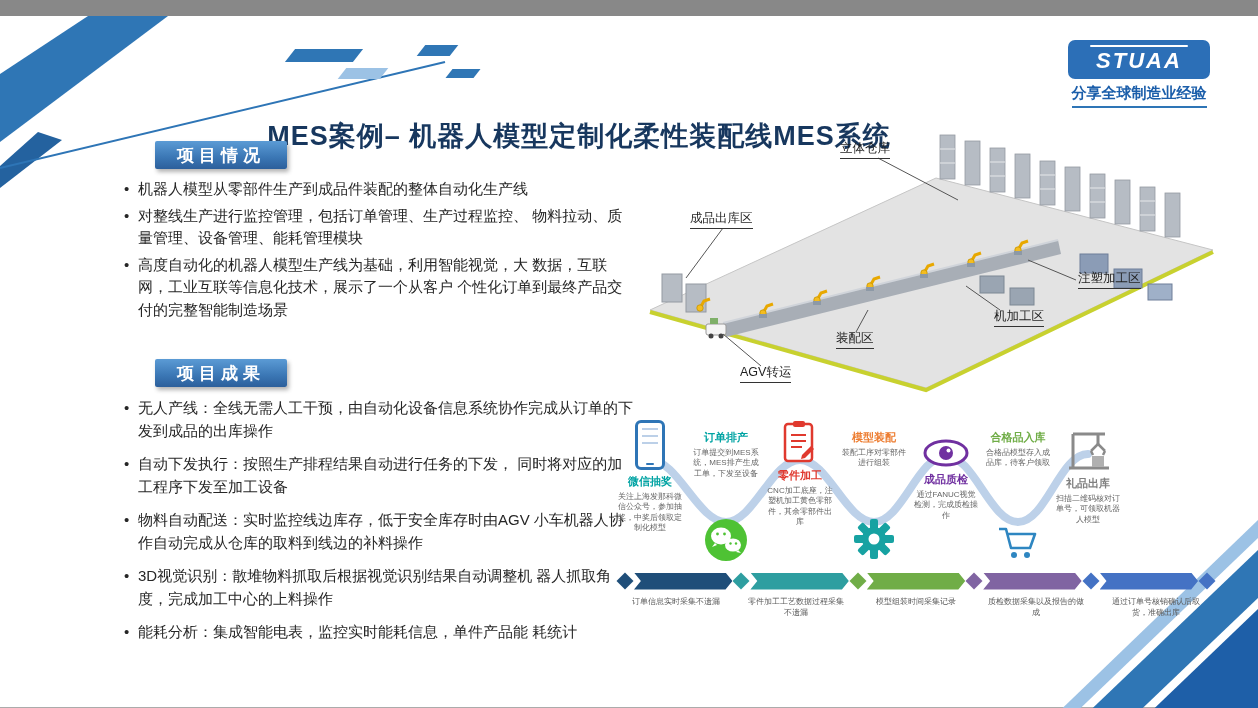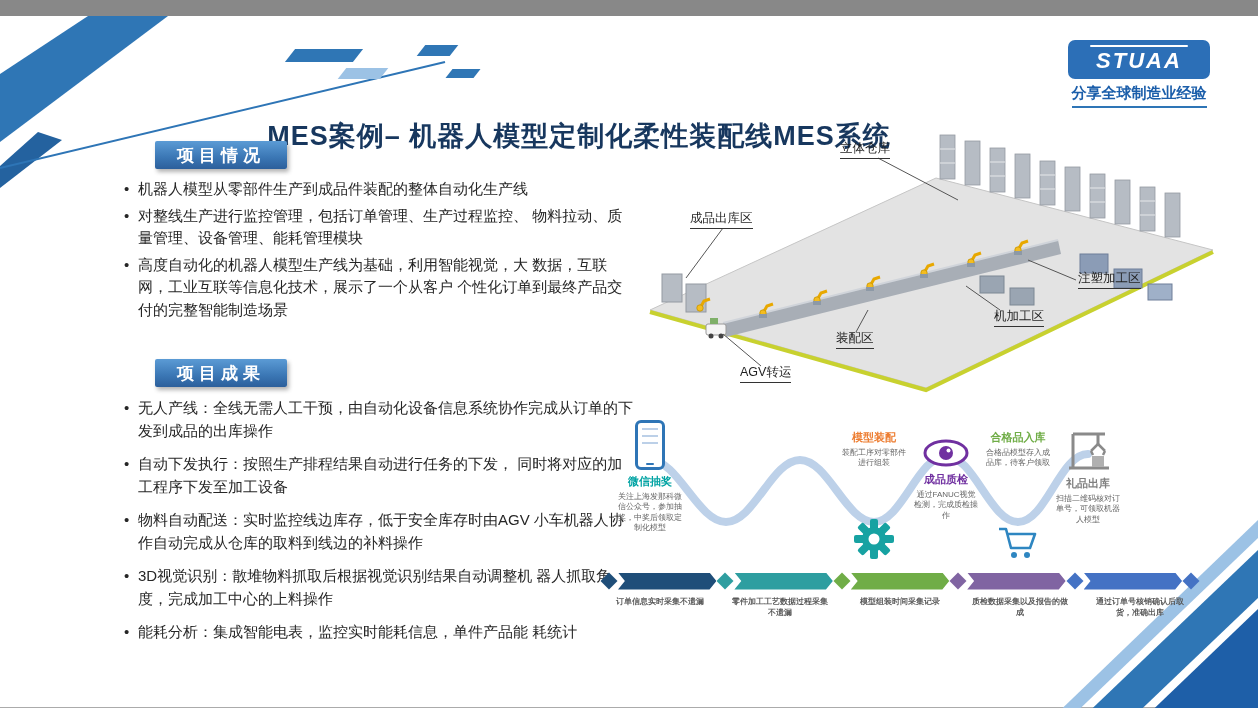--- a/index.html
+++ b/index.html
@@ -57,21 +57,21 @@
   .ftitle{font-size:11px;font-weight:bold;margin-top:4px;white-space:nowrap;}
   .c2 .ftitle,.c4 .ftitle,.c6 .ftitle{margin-top:14px;}
   .ftext{font-size:8px;color:#666;line-height:1.3;text-align:center;width:66px;margin-top:3px;}
   .c2 .ficon,.c4 .ficon,.c6 .ficon{margin-top:auto;margin-bottom:4px;}
   .phone{width:24px;height:44px;border:3px solid #2e75b6;border-radius:6px;background:#fff;position:relative;margin-top:4px;}
   .phone i{display:block;height:2px;background:#bcd0e8;margin:5px 4px 0;}
   .phone::after{content:"";position:absolute;left:50%;bottom:2px;width:8px;height:2px;margin-left:-4px;background:#2e75b6;border-radius:2px;}
   .c5 .ficon{margin-top:22px;}
   .c7 .ficon{margin-top:10px;}
   
-  .timeline{position:absolute;left:600px;top:556px;width:600px;font-weight:bold;}
+  .timeline{position:absolute;left:616px;top:556px;width:600px;}
   .tl-arrows{display:flex;align-items:center;height:18px;}
   .tl-arrow{flex:1;height:17px;clip-path:polygon(0 0,93% 0,100% 50%,93% 100%,0 100%,7% 50%);}
   .tl-diamond{width:12px;height:12px;transform:rotate(45deg);margin:0 3px;flex:none;}
   .tl-texts{display:flex;margin-top:7px;}
   .tl-text{flex:1;font-size:8px;color:#595959;line-height:1.35;text-align:center;padding:0 12px;}
 </style>
 </head>
 <body>
 
 <div class="slide">
@@ -242,21 +242,48 @@
     <div class="fcol c1">
       <div class="phone ficon">
           <i></i>
           <i></i>
           <i></i>
         </div>
       <div class="ftitle" style="color: rgb(0, 163, 163);">微信抽奖</div>
       <div class="ftext">关注上海发那科微信公众号，参加抽奖，中奖后领取定制化模型</div>
     </div>
 
-
+    <div class="fcol c2">
+      <div class="ftitle" style="color: rgb(0, 163, 163);">订单排产</div>
+      <div class="ftext">订单提交到MES系统，MES排产生成工单，下发至设备</div>
+      <svg class="ficon" width="44" height="44">
+        <circle cx="22" cy="22" r="21" fill="#4ec234"></circle>
+        <ellipse cx="17" cy="18" rx="10" ry="8.5" fill="#fff"></ellipse>
+        <circle cx="13.5" cy="16" r="1.4" fill="#4ec234"></circle>
+          <circle cx="20.5" cy="16" r="1.4" fill="#4ec234"></circle>
+        <path d="M11 25 l-3 4 5-2z" fill="#fff"></path>
+        <ellipse cx="29" cy="27" rx="8" ry="6.6" fill="#fff"></ellipse>
+        <circle cx="26.5" cy="25.5" r="1.2" fill="#4ec234"></circle>
+          <circle cx="32" cy="25.5" r="1.2" fill="#4ec234"></circle>
+        <path d="M34 32 l3 3 -5-1z" fill="#fff"></path>
+      </svg>
+    </div>
+
+    <div class="fcol c3">
+      <svg class="ficon" width="36" height="44" style="margin-top:4px">
+        <rect x="3" y="4" width="27" height="37" rx="3" fill="#fff" stroke="#e0392e" stroke-width="2.5"></rect>
+        <rect x="11" y="1" width="12" height="6" rx="2" fill="#e0392e"></rect>
+        <line x1="9" y1="15" x2="24" y2="15" stroke="#e0392e" stroke-width="2"></line>
+        <line x1="9" y1="21" x2="24" y2="21" stroke="#e0392e" stroke-width="2"></line>
+        <line x1="9" y1="27" x2="20" y2="27" stroke="#e0392e" stroke-width="2"></line>
+        <path d="M20,35 l9,-9 3,3 -9,9 -4,1 z" fill="#e0392e"></path>
+      </svg>
+      <div class="ftitle" style="color: rgb(224, 57, 46);">零件加工</div>
+      <div class="ftext">CNC加工底座，注塑机加工黄色零部件，其余零部件出库</div>
+    </div>
 
     <div class="fcol c4">
       <div class="ftitle" style="color: rgb(237, 125, 49);">模型装配</div>
       <div class="ftext">装配工序对零部件进行组装</div>
       <svg class="ficon" width="46" height="46">
         <g fill="#17a2a2">
           <rect x="19" y="3" width="8" height="40" rx="2"></rect>
           <rect x="19" y="3" width="8" height="40" rx="2" transform="rotate(45 23 23)"></rect>
           <rect x="19" y="3" width="8" height="40" rx="2" transform="rotate(90 23 23)"></rect>
           <rect x="19" y="3" width="8" height="40" rx="2" transform="rotate(135 23 23)"></rect>

